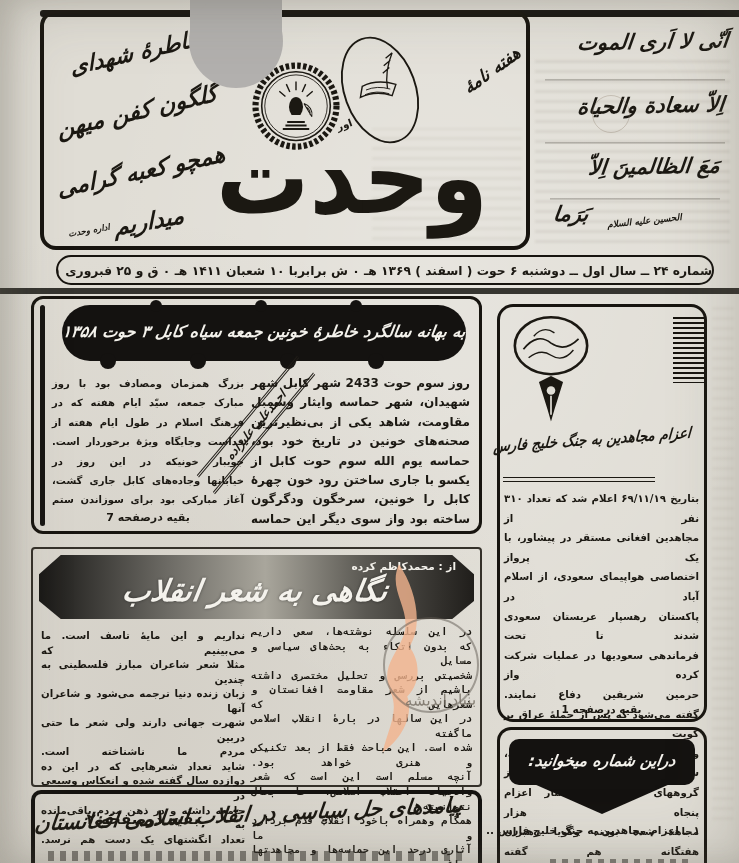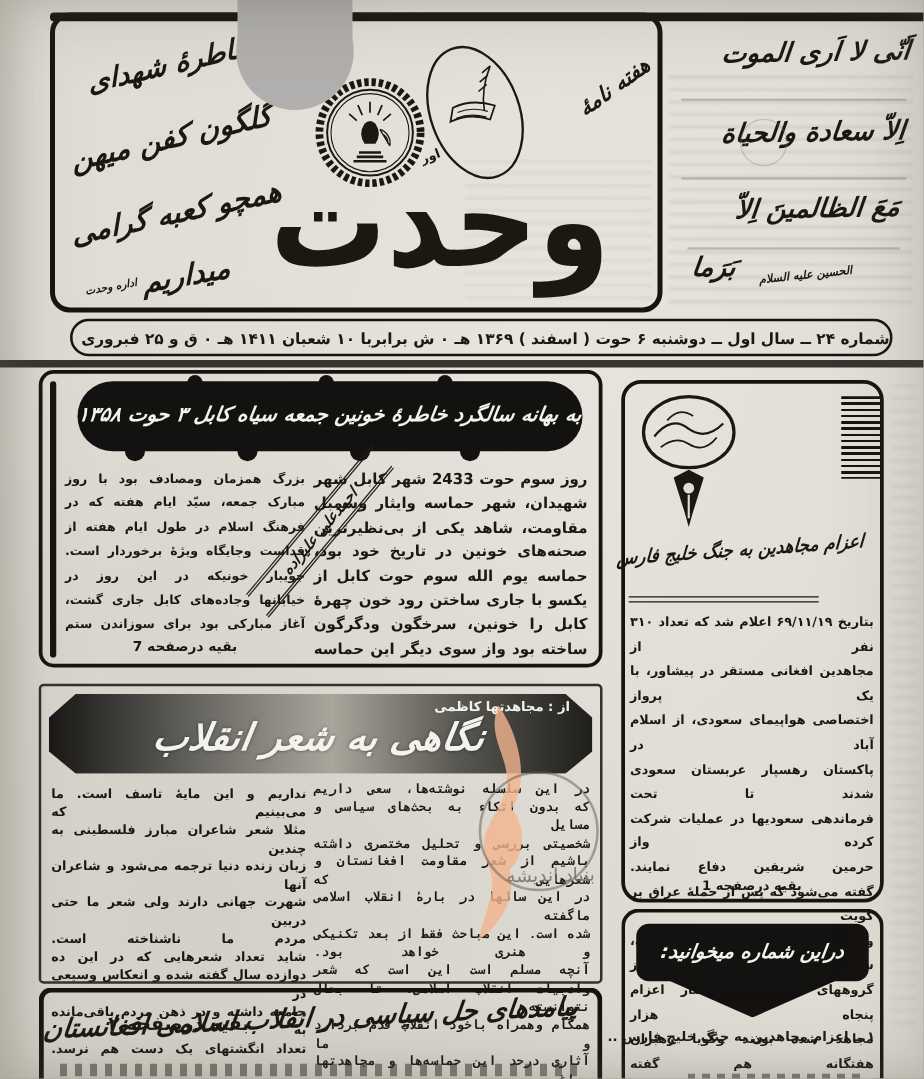--- a/index.html
+++ b/index.html
@@ -124,21 +124,21 @@
 فرهنگ اسلام در طول ایام هفته از
 قداست وجایگاه ویژهٔ برخوردار است.
 جویبار خونیکه در این روز در
 خیابانها وجاده‌های کابل جاری گشت،
 آغاز مبارکی بود برای سوزاندن ستم</div>
   <div class="abs cont" style="left:52px;top:511px;width:192px;">بقیه درصفحه 7</div>
   <div class="abs diag-sig nowrap" style="left:178px;top:412px;width:140px;">احمدعلی علیزاده</div>
 
   <div class="abs" style="left:31px;top:547px;width:451px;height:240px;border:2px solid #35312a;border-radius:4px;box-sizing:border-box;"></div>
   <div class="abs gradhead" style="left:39px;top:555px;width:435px;height:64px;">
-    <div class="abs white" style="right:18px;top:5px;font-size:10.5px;font-weight:bold;">از : مجاهدتها کاظمی</div>
+    <div class="abs white" style="right:18px;top:5px;font-size:10.5px;font-weight:bold;">از : محمدکاظم کرده</div>
     <div class="cal white center nowrap" style="padding-top:18px;font-size:30px;transform:skewX(-9deg);text-shadow:0 0 3px rgba(0,0,0,.45);">نگاهی به شعر انقلاب</div>
   </div>
 
   <div class="abs col2" style="left:251px;top:626px;width:221px;font-family:Liberation Mono, monospace;">در این سلسله نوشته‌ها، سعی داریم
 که بدون اتکاء به بحث‌های سیاسی و مسایل
 شخصیتی بررسی و تحلیل مختصری داشته
 باشیم از شعر مقاومت افغانستان و شعرهایی که
 در این سالها در بارهٔ انقلاب اسلامی ماگفته
 شده است. این مباحث فقط از بعد تکنیکی
 و هنری خواهد بود.

